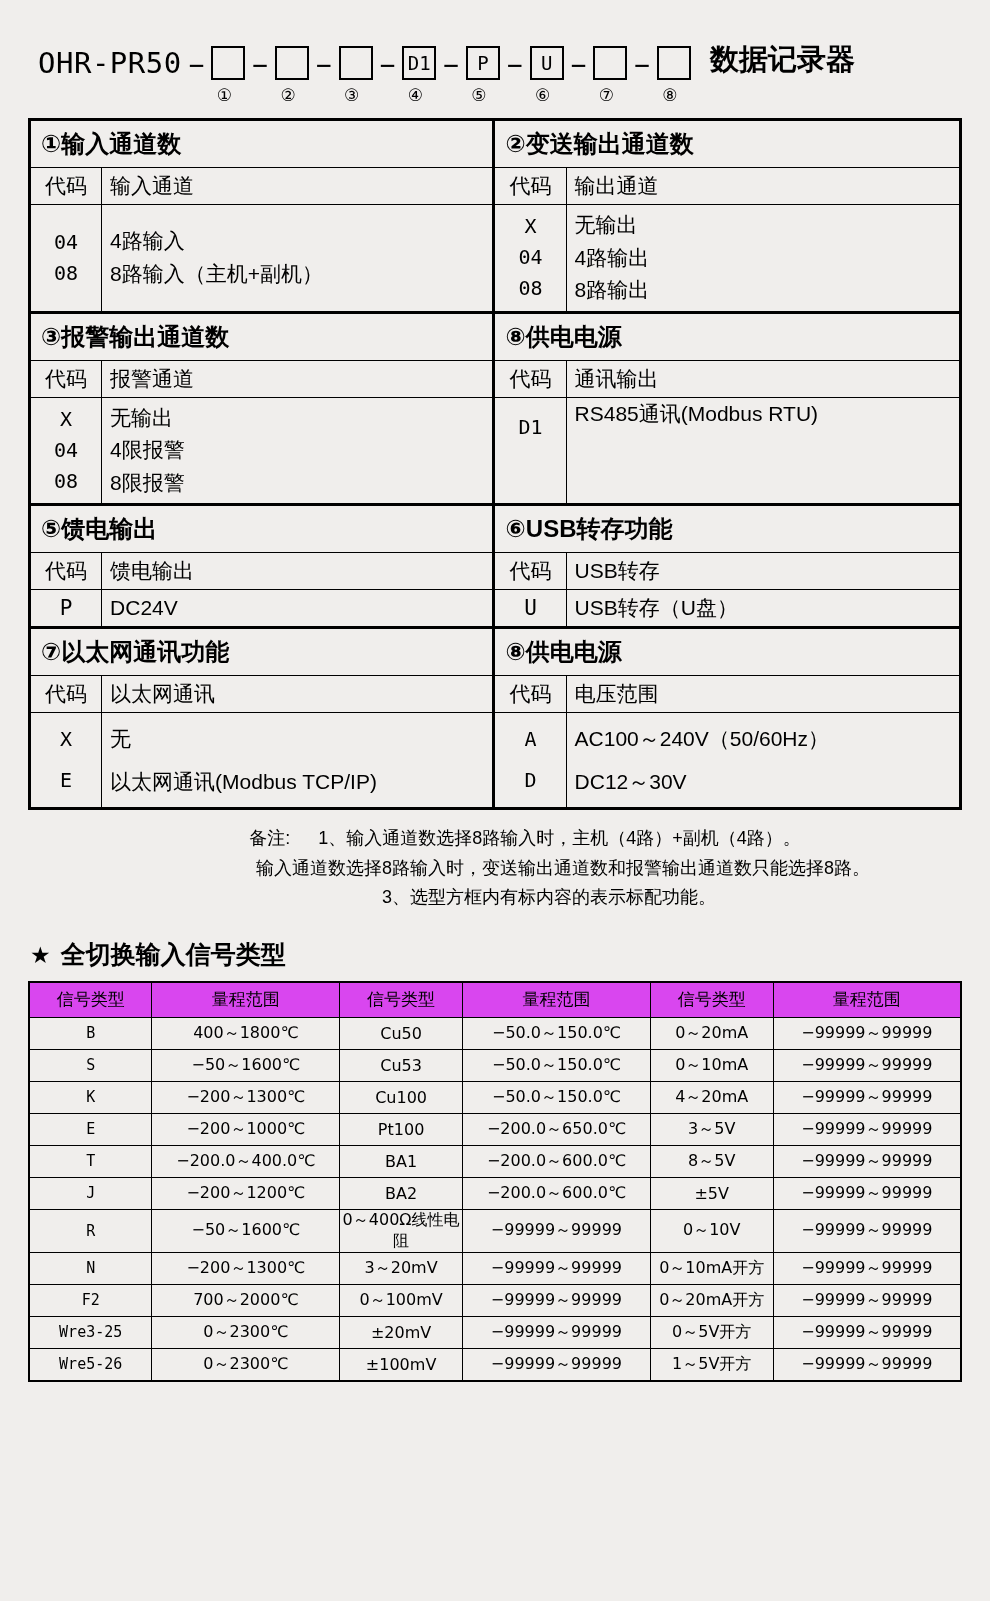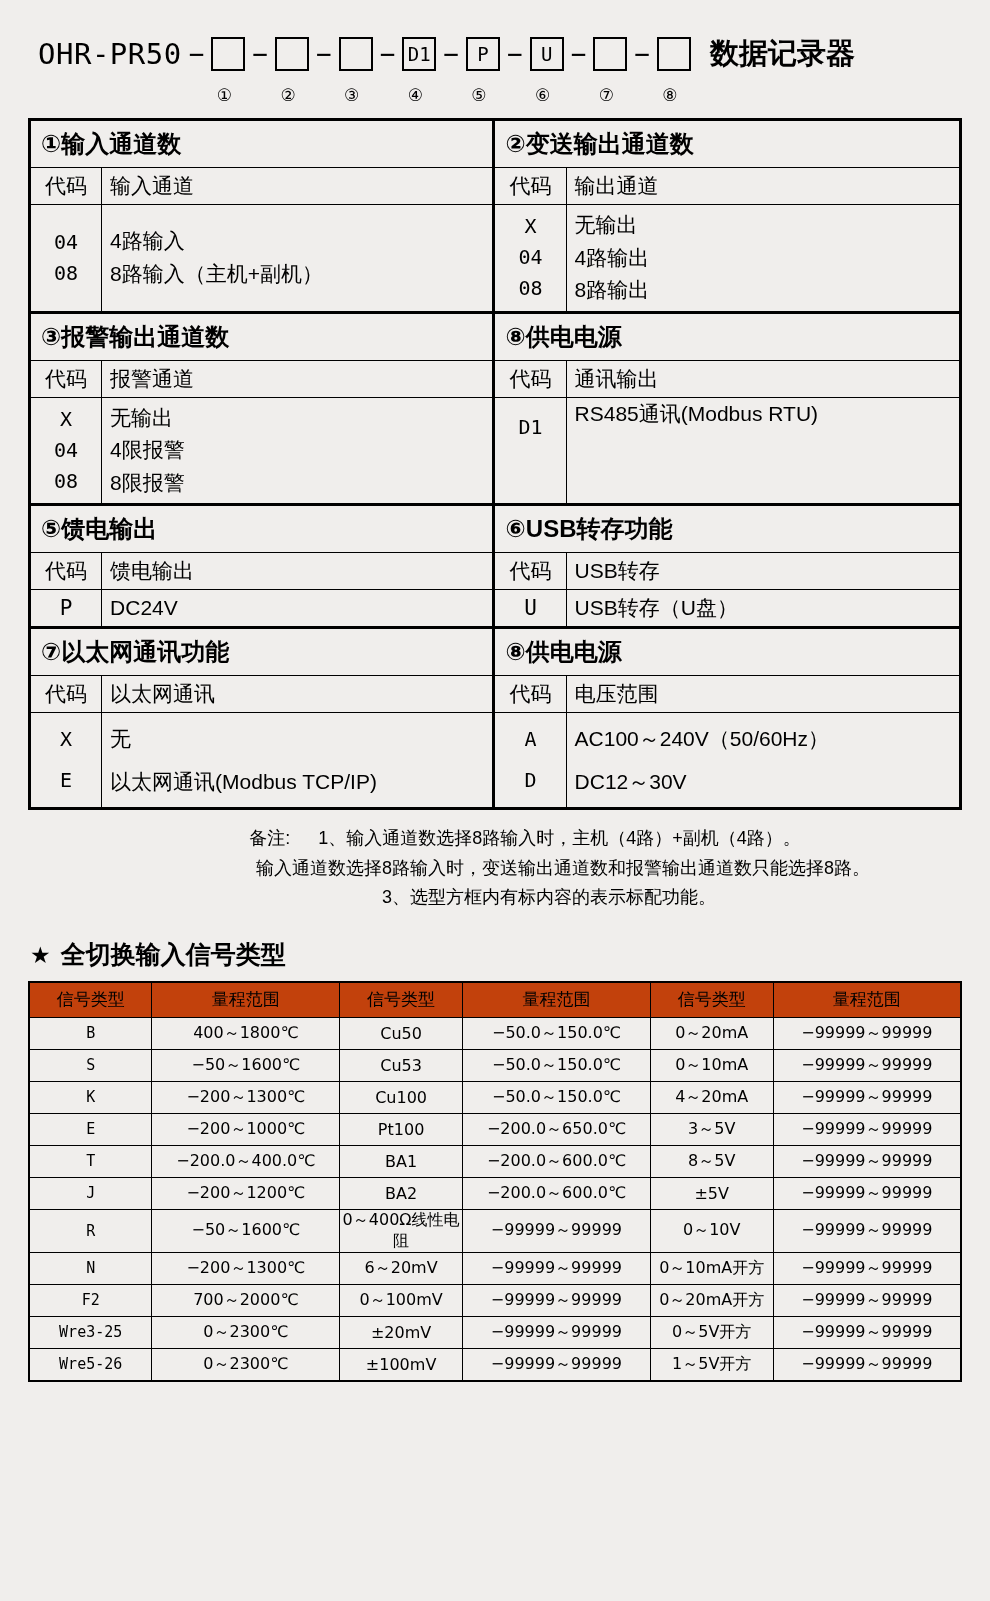--- a/index.html
+++ b/index.html
@@ -19,21 +19,21 @@
     width: 990px;
     height: 1601px;
     position: relative;
     padding: 0;
     box-sizing: border-box;
   }
 
   
   .model-row {
     display: flex;
-    align-items: center;
+    align-items: flex-end;
     padding: 28px 0 0 38px;
     height: 52px;
   }
   .model-name {
     font-size: 29px;
     letter-spacing: 0.5px;
     font-family: "DejaVu Sans Mono", monospace;
     white-space: nowrap;
   }
   .dash {
@@ -145,21 +145,21 @@
   }
   .sig-table th, .sig-table td {
     border: 1.5px solid #000;
     text-align: center;
     font-size: 16px;
     height: 31px;
     padding: 0 2px;
     font-family: "DejaVu Sans", sans-serif;
   }
   .sig-table th {
-    background: #c2410c;
+    background: #d946ef;
     font-weight: normal;
     font-size: 17px;
     height: 34px;
   }
   .sig-table td.mono-cell { font-family: "DejaVu Sans Mono", monospace; font-size: 15px; }
   .c-type { width: 108px; }
   .c-range { width: 165px; }
 </style>
 </head>
 <body>
@@ -414,21 +414,21 @@
         <td class="mono-cell">R</td>
         <td>−50～1600℃</td>
         <td>0～400Ω线性电阻</td>
         <td>−99999～99999</td>
         <td>0～10V</td>
         <td>−99999～99999</td>
       </tr>
       <tr>
         <td class="mono-cell">N</td>
         <td>−200～1300℃</td>
-        <td>6～20mV</td>
+        <td>3～20mV</td>
         <td>−99999～99999</td>
         <td>0～10mA开方</td>
         <td>−99999～99999</td>
       </tr>
       <tr>
         <td class="mono-cell">F2</td>
         <td>700～2000℃</td>
         <td>0～100mV</td>
         <td>−99999～99999</td>
         <td>0～20mA开方</td>

